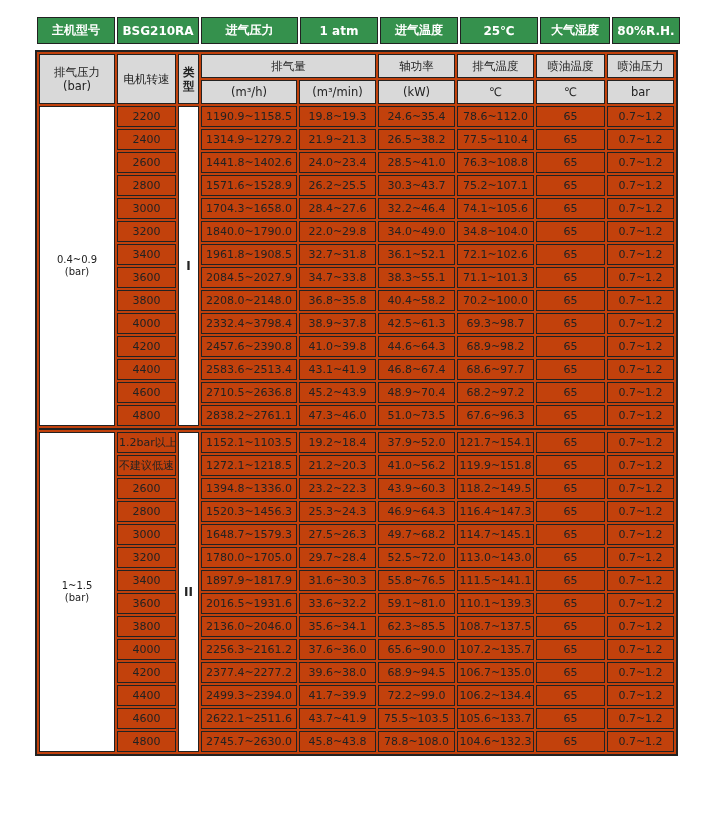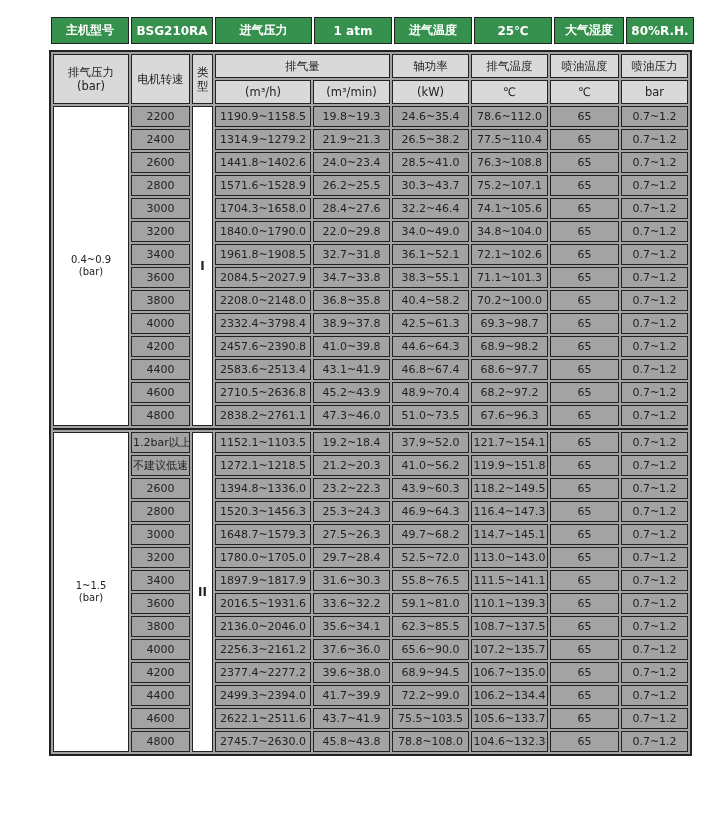--- a/index.html
+++ b/index.html
@@ -9,45 +9,45 @@
     --border:#222222;
     --text:#222222;
   }
   *{box-sizing:border-box;}
   html,body{margin:0;padding:0;}
   body{
     width:710px;height:838px;background:#ffffff;
     font-family:"DejaVu Sans","Liberation Sans",sans-serif;
     color:var(--text);position:relative;overflow:hidden;
   }
-  .sheet{position:absolute;left:49px;top:15px;width:518px;}
+  .sheet{position:absolute;left:35px;top:15px;width:518px;}
   table{border-collapse:separate;border-spacing:2px;table-layout:fixed;width:100%;}
   
   .green-bar td{
     background:var(--green);color:var(--header-text);
     border:1px solid var(--border);
     text-align:center;vertical-align:middle;
     height:27px;font-size:12px;font-weight:bold;
     overflow:hidden;white-space:nowrap;
   }
   .green-bar{margin-bottom:4px;}
   
-  .main{border:2px solid var(--border);background:#a3a3a3;}
+  .main{border:2px solid var(--border);background:#c2410c;}
   .main td{
     border:1px solid var(--border);
     text-align:center;vertical-align:middle;
     font-size:11px;height:21px;line-height:1.25;
     padding:0 1px;overflow:hidden;white-space:nowrap;
   }
   .main td.hdr{
     background:var(--subheader);
     font-size:11.5px;height:24px;
   }
   .main td.type-hdr{
-    word-break:break-all;white-space:normal;line-height:1.25;padding:0 4px;
+    word-break:break-all;white-space:normal;line-height:1.25;padding:0 4px;font-weight:bold;
   }
   .main td.section-label{
     background:#ffffff;font-size:10px;white-space:normal;
   }
   .main td.type-cell{
     background:#ffffff;font-weight:bold;font-size:12px;
   }
   .main td.divider{
     border:none;height:2px;background:var(--border);padding:0;line-height:0;
   }

